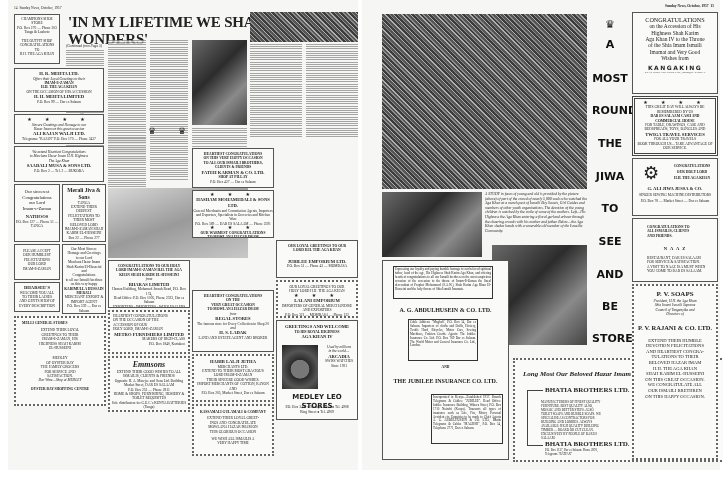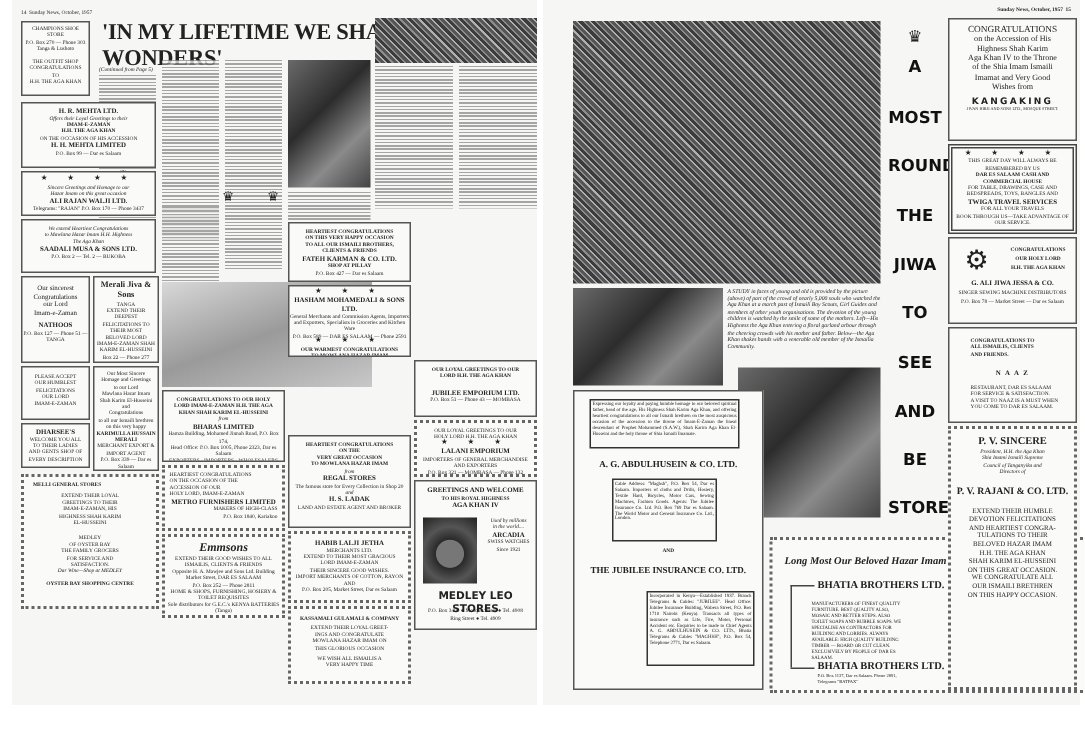--- a/index.html
+++ b/index.html
@@ -350,21 +350,21 @@
   <div class="b" style="padding-left:14px;">ALL ISMAILIS, CLIENTS</div>
   <div class="b" style="padding-left:14px;">AND FRIENDS.</div>
   <div class="b sm" style="text-align:center;margin-top:8px;letter-spacing:1px;">N A A Z</div>
   <div style="padding-left:14px;margin-top:4px;">RESTAURANT, DAR ES SALAAM</div>
   <div style="padding-left:14px;">FOR SERVICE &amp; SATISFACTION.</div>
   <div style="padding-left:14px;">A VISIT TO NAAZ IS A MUST WHEN</div>
   <div style="padding-left:14px;">YOU COME TO DAR ES SALAAM.</div>
 </div>
 
 <div class="box dotted" style="left:632px;top:284px;width:86px;height:176px;padding-top:4px;">
-  <div class="b" style="font-size:7px;line-height:9px;">P. V. SINCERE</div>
+  <div class="b" style="font-size:7px;line-height:9px;">P. V. SOAPS</div>
   <div class="i tiny">President, H.H. the Aga Khan</div>
   <div class="i tiny">Shia Imami Ismaili Supreme</div>
   <div class="i tiny">Council of Tanganyika and</div>
   <div class="i tiny">Directors of</div>
   <div class="b" style="font-size:6.5px;line-height:9px;margin-top:6px;white-space:nowrap;">P. V. RAJANI &amp; CO. LTD.</div>
   <div class="sm" style="margin-top:6px;">EXTEND THEIR HUMBLE</div>
   <div class="sm">DEVOTION FELICITATIONS</div>
   <div class="sm">AND HEARTIEST CONGRA-</div>
   <div class="sm">TULATIONS TO THEIR</div>
   <div class="sm">BELOVED HAZAR IMAM</div>

